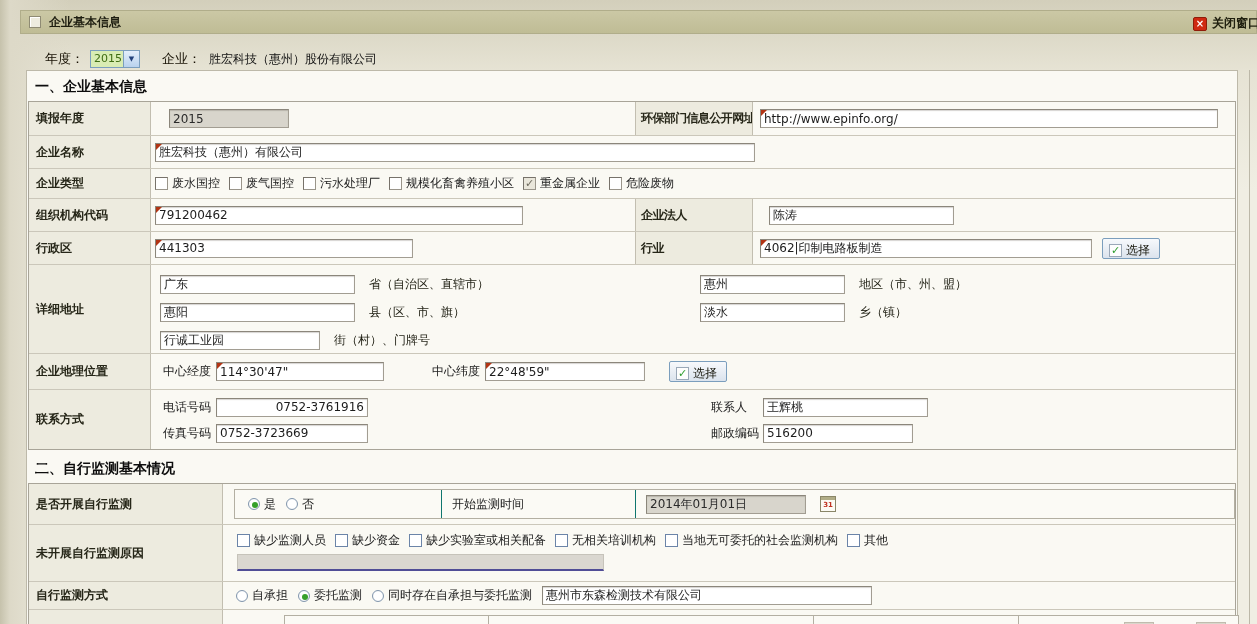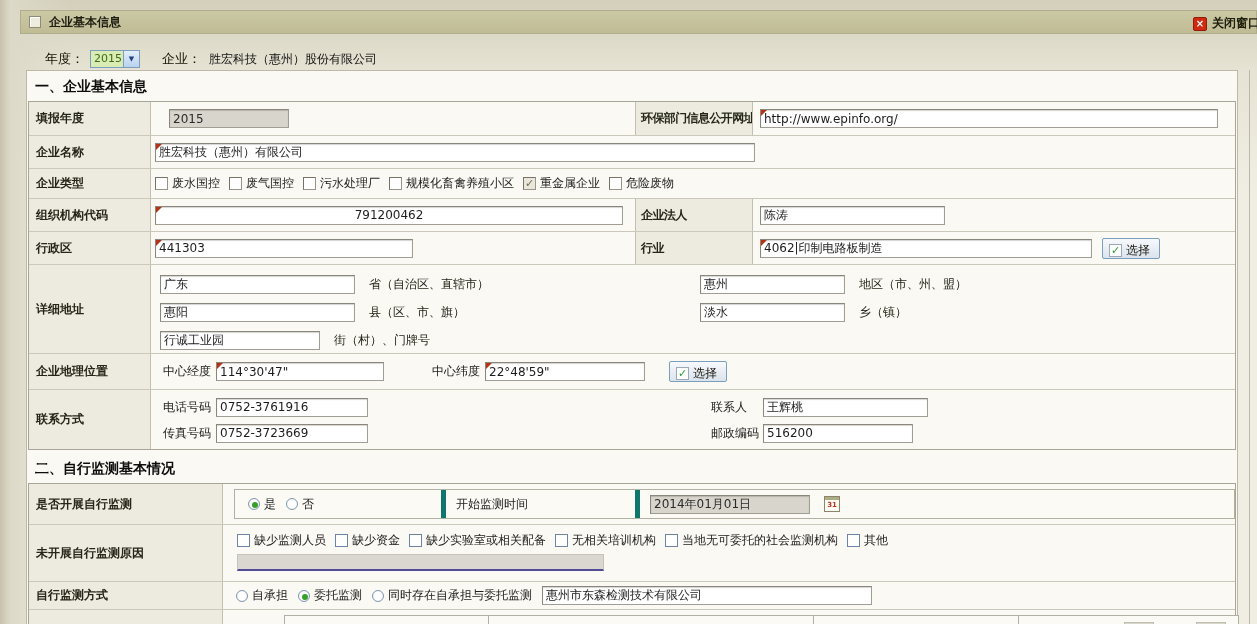--- a/index.html
+++ b/index.html
@@ -100,21 +100,21 @@
   .sfx { margin-left:14px; font-size:12px; color:#1e1e12; white-space:nowrap; }
   .flbl { font-size:12px; margin:0 5px 0 8px; white-space:nowrap; }
   .contact { display:block; padding-top:4px; }
   .cline { height:26px; display:flex; align-items:center; position:relative; }
   .c-right { position:absolute; left:556px; display:flex; align-items:center; height:26px; }
   .c-lab { width:52px; white-space:nowrap; }
 
   
   .t2 .th { width:194px; min-width:194px; }
   .inner-tbl { display:flex; align-items:stretch; border:1px solid #b3afa2; margin-left:7px; width:1001px; height:30px; background:#fbfaf5; }
-  .ic { display:flex; align-items:center; border-left:5px solid #0f766e; }
+  .ic { display:flex; align-items:center; border-left:1px solid #0f766e; }
   .ic:first-child { border-left:none; }
   .reason { display:block; padding-top:7px; }
   .cb-line { display:flex; align-items:center; padding-left:10px; }
   .other-inp { display:block; margin:5px 0 0 10px; width:367px; height:17px;
     background:#dad7d0; border:1px solid #c6c3ba; border-bottom:2px solid #504d96;
     font-family:inherit; font-size:12px; padding:0 3px; color:#333; }
   .stub-tbl { display:flex; margin-left:57px; margin-top:5px; border:1px solid #b3afa2; border-bottom:none;
     width:955px; height:14px; background:#fbfaf5; }
   .sc { border-left:1px solid #b3afa2; display:flex; align-items:flex-end; }
   .sc:first-child { border-left:none; }
@@ -197,25 +197,25 @@
           <label class="cbi">
               <span class="cb"></span>
               <span>危险废物</span>
             </label>
         </div>
       </div>
 
       <div class="tr" style="height:33px">
         <div class="th">组织机构代码</div>
         <div class="td" style="width:484px">
-          <span class="iw req"><input class="inp" style="width: 468px; text-align: center;" value="791200462"></span>
+          <span class="iw req"><input class="inp" style="width: 368px;" value="791200462"></span>
         </div>
         <div class="th th2">企业法人</div>
         <div class="td grow">
-          <span class="iw" style="margin-left:3px"><input class="inp" style="width: 185px;" value="陈涛"></span>
+          <span class="iw" style="margin-left:12px"><input class="inp" style="width: 185px;" value="陈涛"></span>
         </div>
       </div>
 
       <div class="tr" style="height:33px">
         <div class="th">行政区</div>
         <div class="td" style="width:484px">
           <span class="iw req"><input class="inp" style="width: 258px;" value="441303"></span>
         </div>
         <div class="th th2">行业</div>
         <div class="td grow">
@@ -265,21 +265,21 @@
               <span>选择</span>
             </button>
         </div>
       </div>
 
       <div class="tr" style="height:60px">
         <div class="th">联系方式</div>
         <div class="td grow contact">
           <div class="cline">
             <span class="flbl">电话号码</span>
-            <span class="iw"><input class="inp" style="width: 152px;" value="0752-3761916"></span>
+            <span class="iw"><input class="inp" style="width: 152px; text-align: right;" value="0752-3761916"></span>
             <span class="c-right">
               <span class="c-lab">联系人</span>
               <span class="iw"><input class="inp" style="width: 165px;" value="王辉桃"></span>
             </span>
           </div>
           <div class="cline">
             <span class="flbl">传真号码</span>
             <span class="iw"><input class="inp" style="width: 152px;" value="0752-3723669"></span>
             <span class="c-right">
               <span class="c-lab">邮政编码</span>

